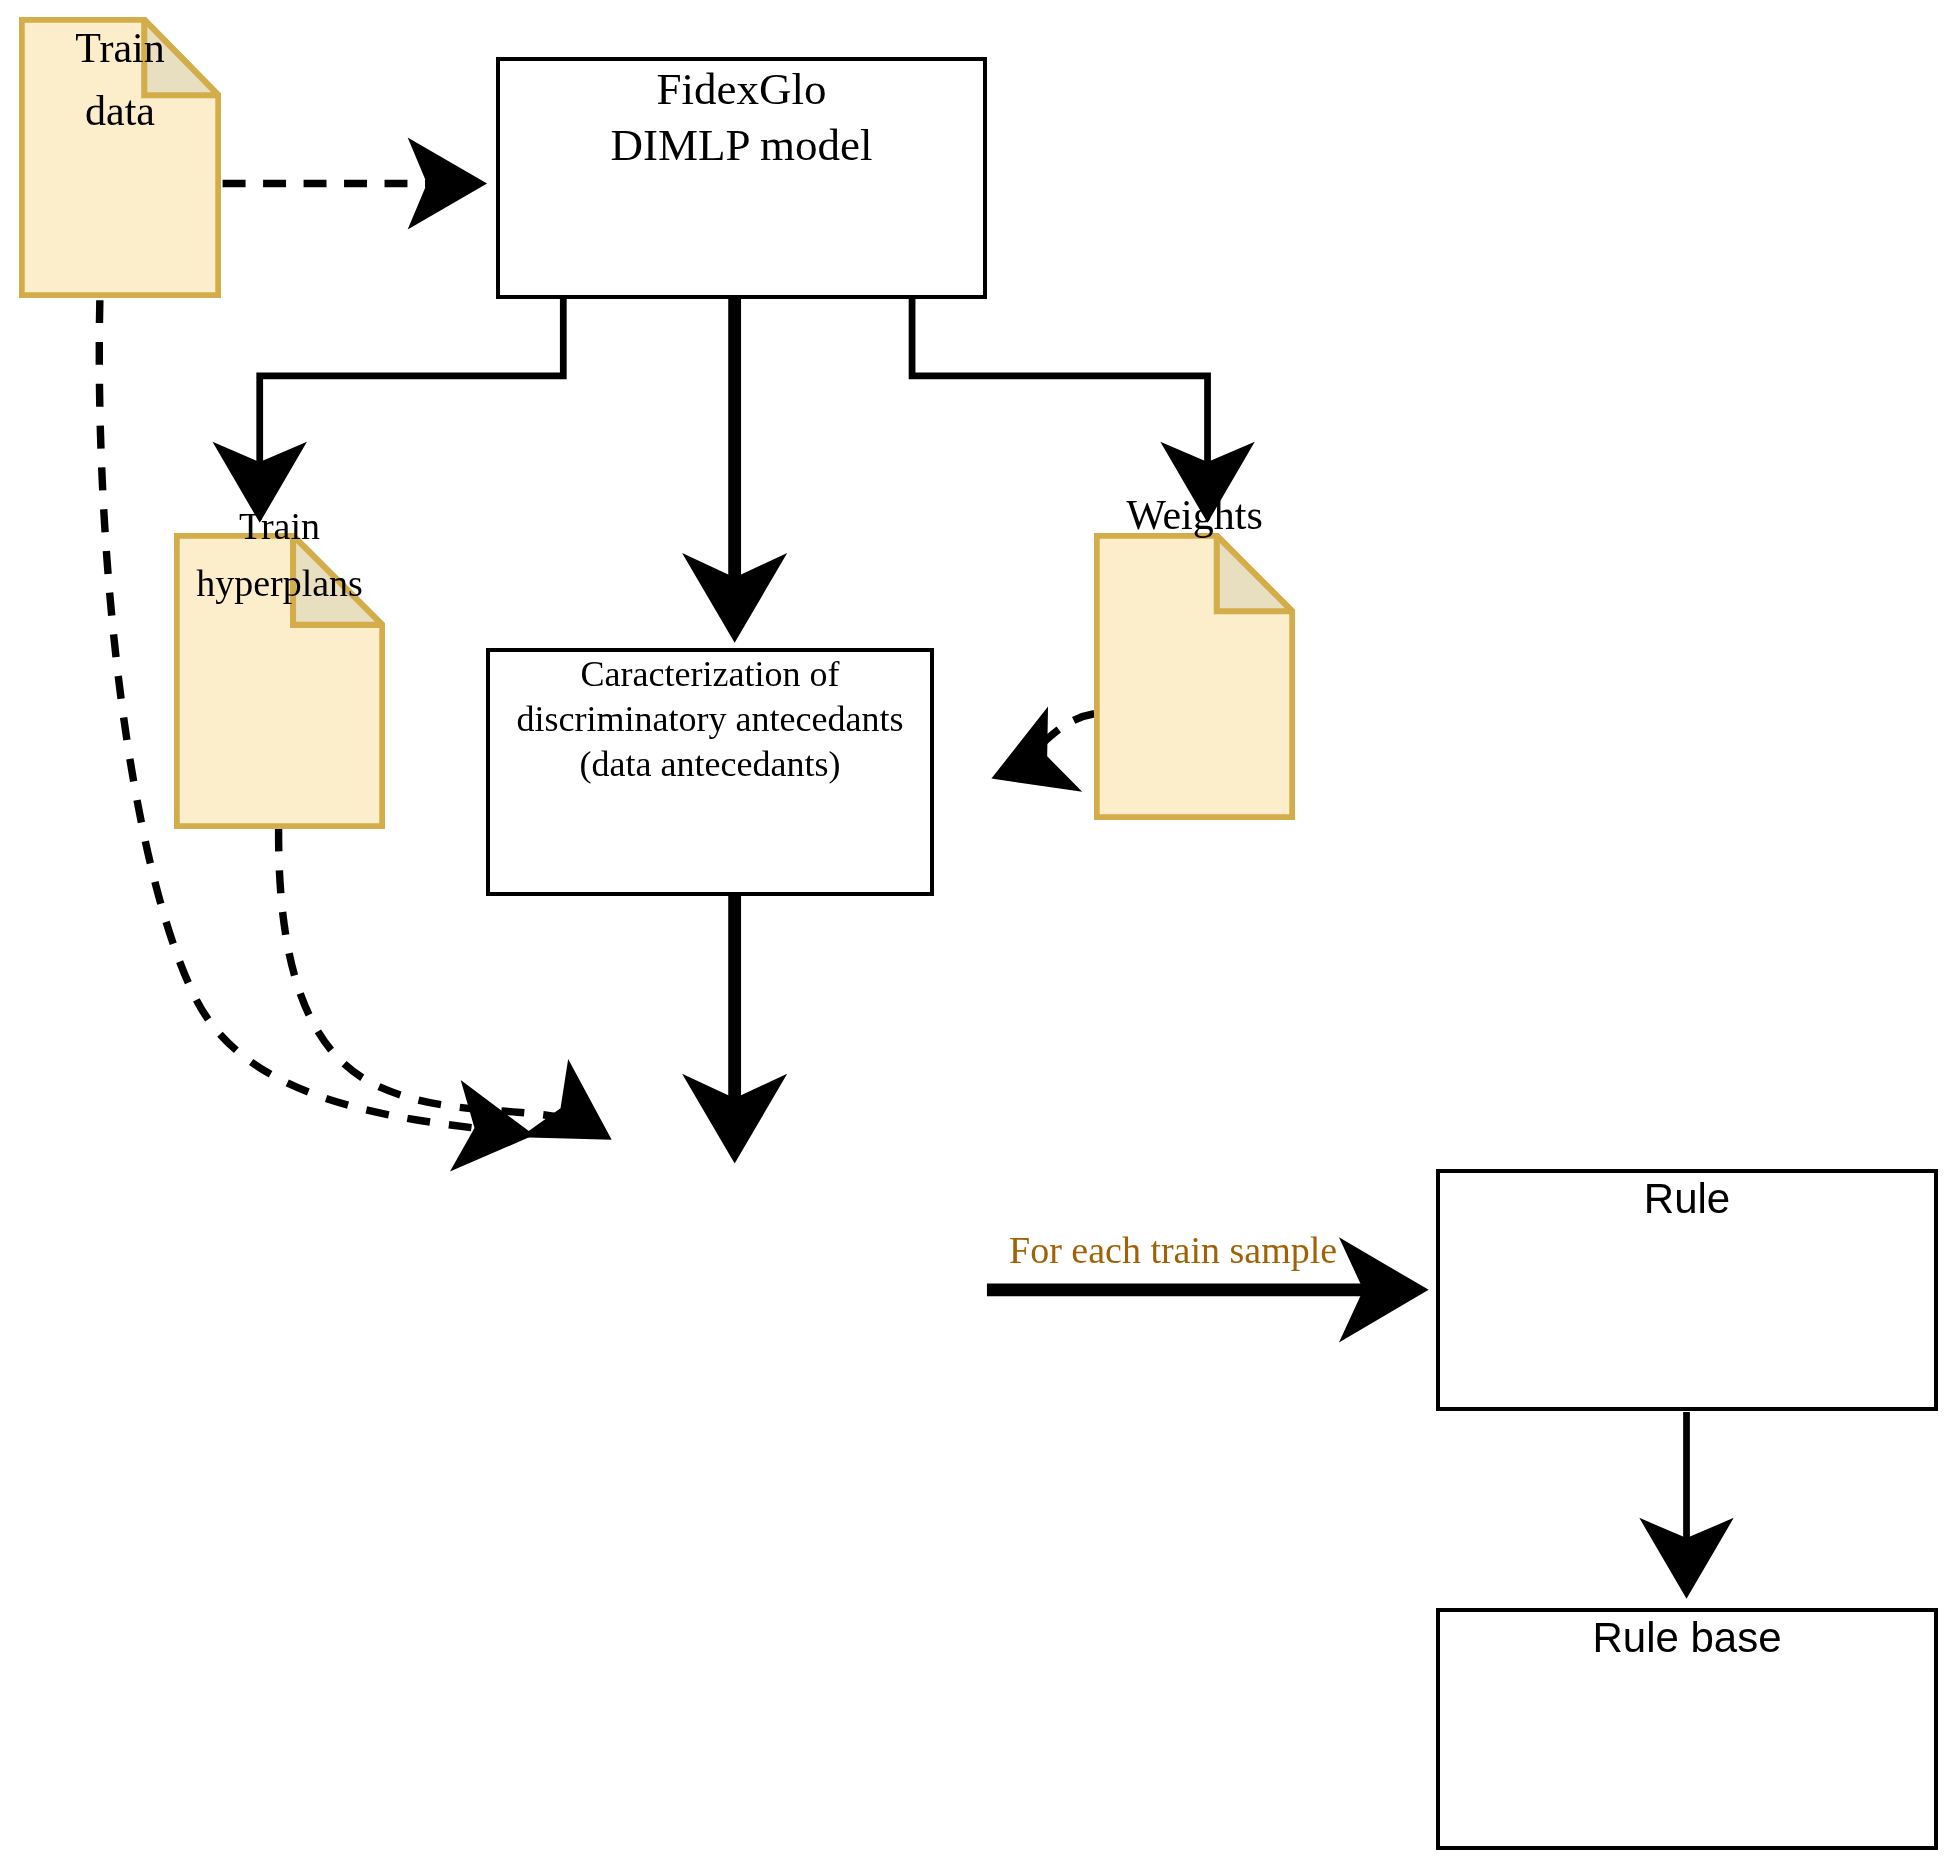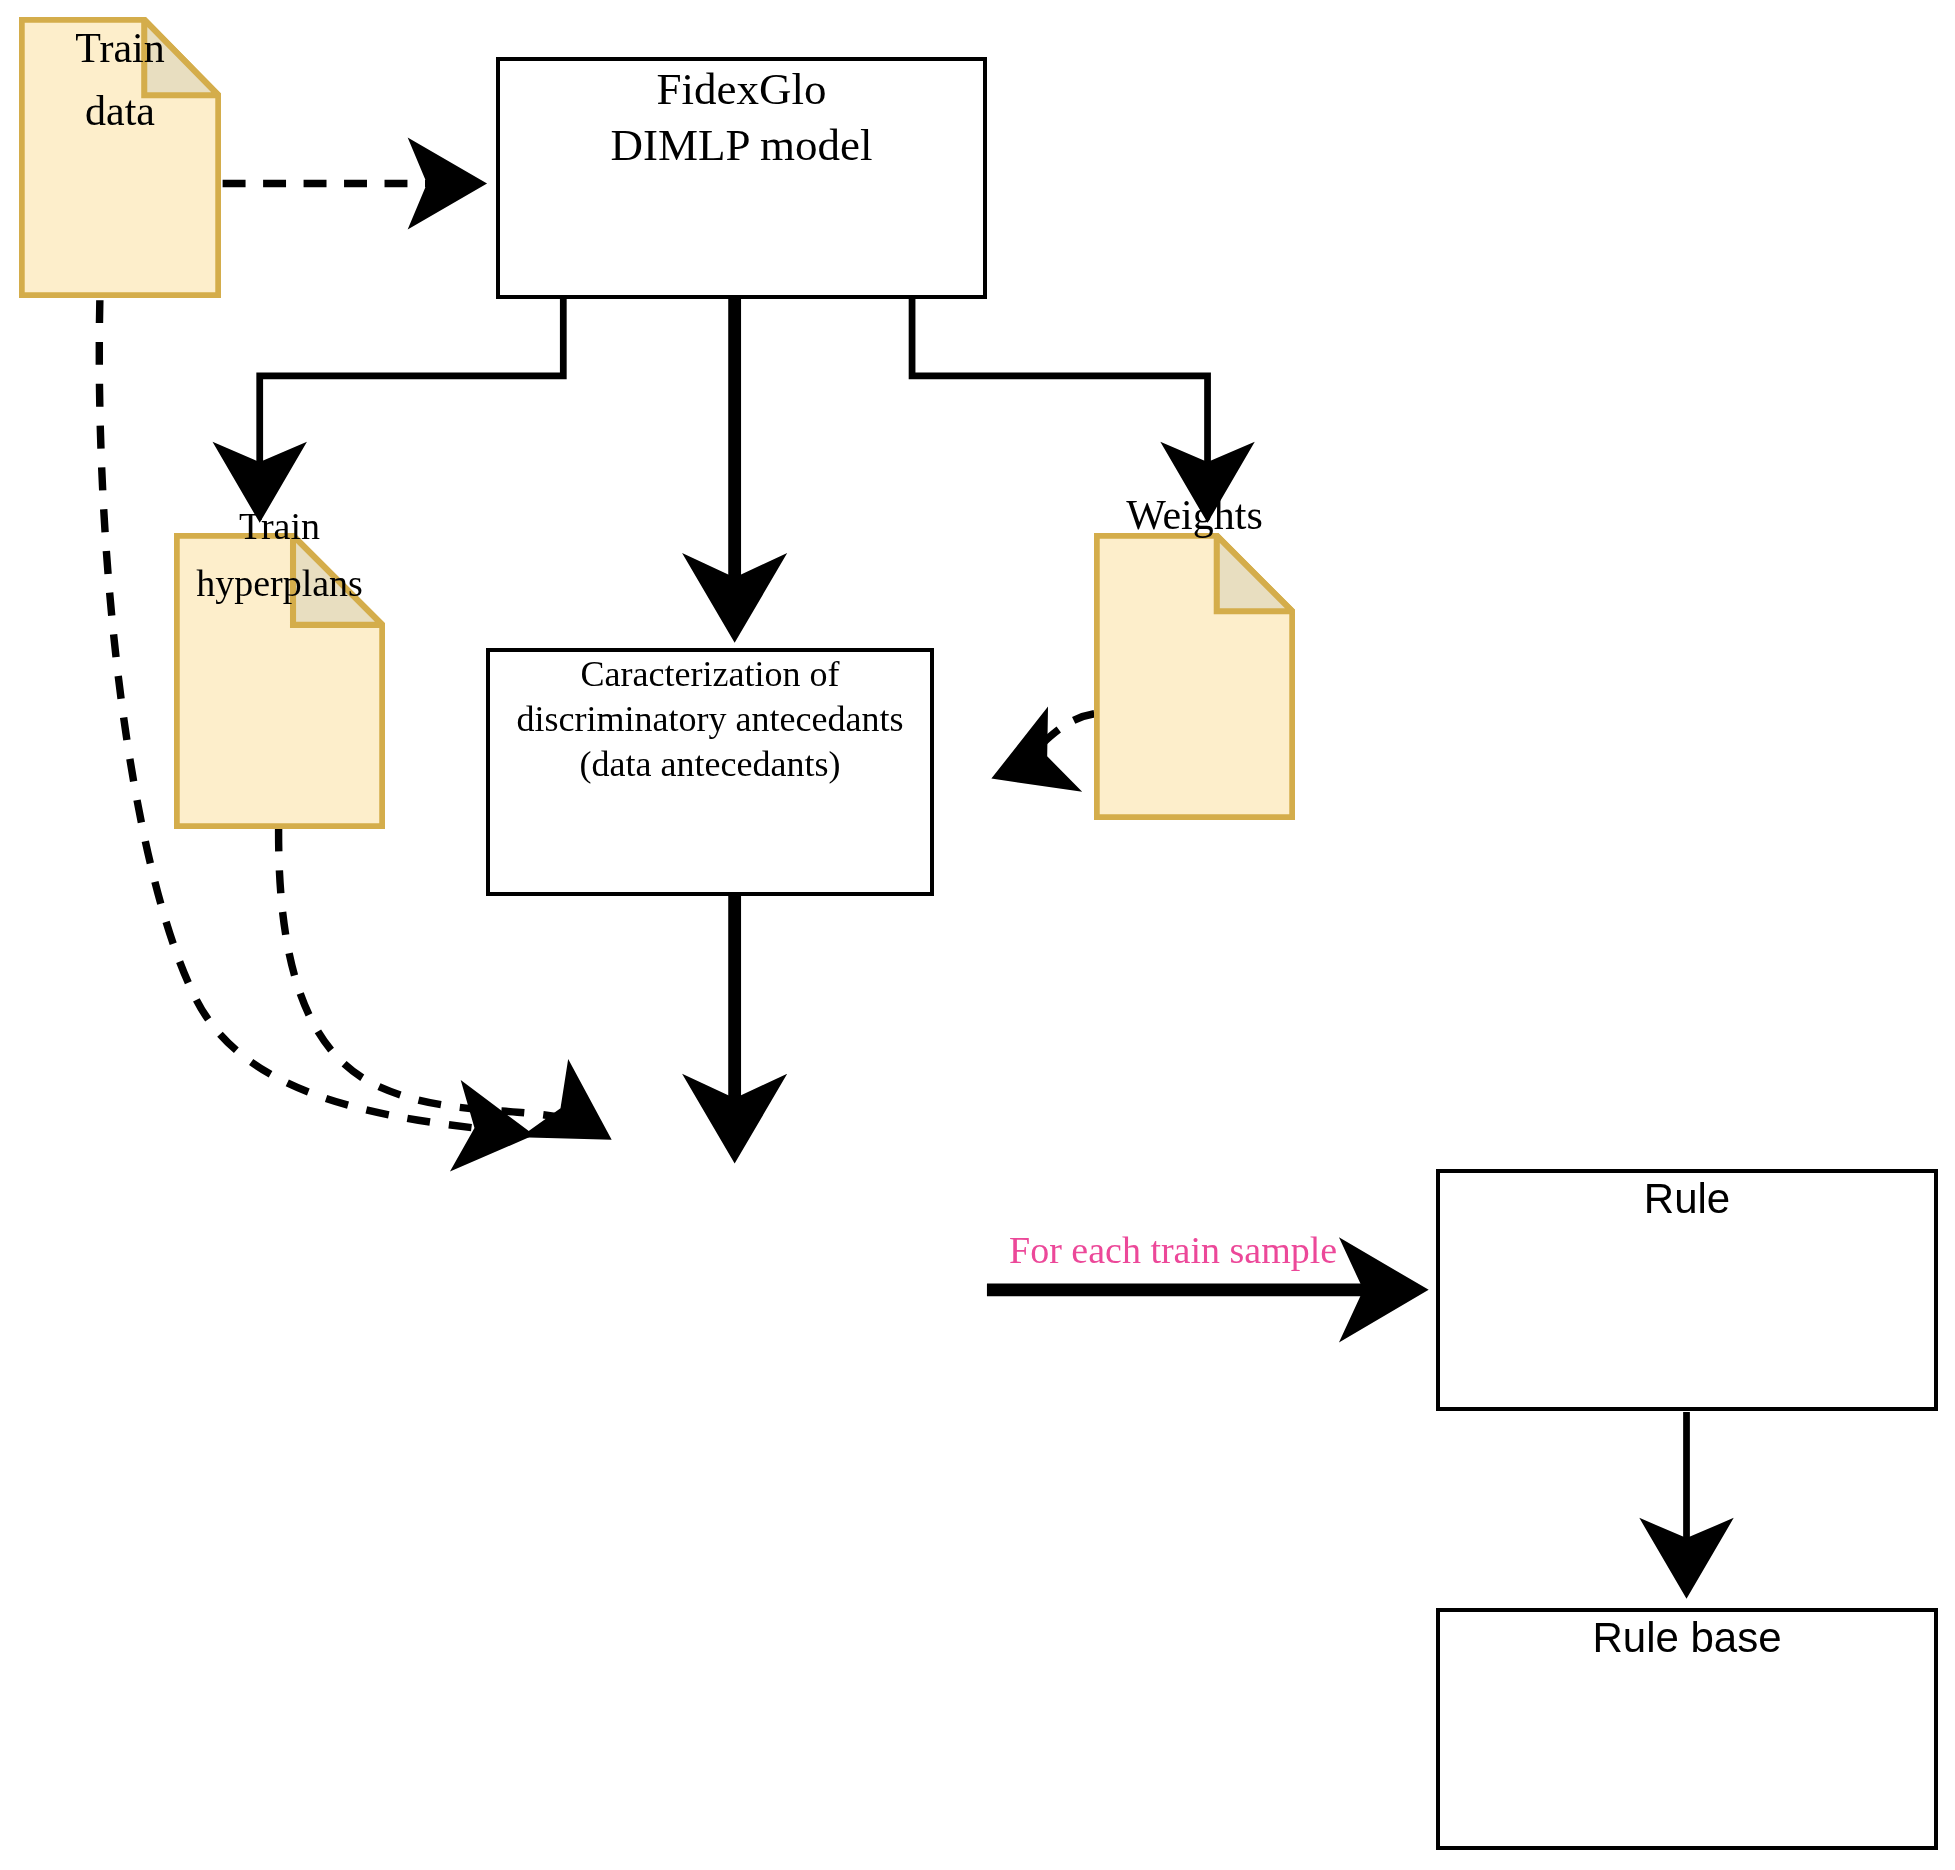--- a/index.html
+++ b/index.html
@@ -58,21 +58,21 @@
   }
   .doc .doclabel {
     position: relative;
     z-index: 2;
     width: 100%;
     padding: 0 4px;
     box-sizing: border-box;
   }
   .edge-label {
     position: absolute;
-    color: #ec4899;
+    color: #a16207;
     font-family: "Liberation Serif", "DejaVu Serif", serif;
     white-space: nowrap;
   }
 </style>
 </head>
 <body>
 
 <div id="canvas">
 
   <svg id="wires" viewBox="0 0 2898 2772" xmlns="http://www.w3.org/2000/svg">

